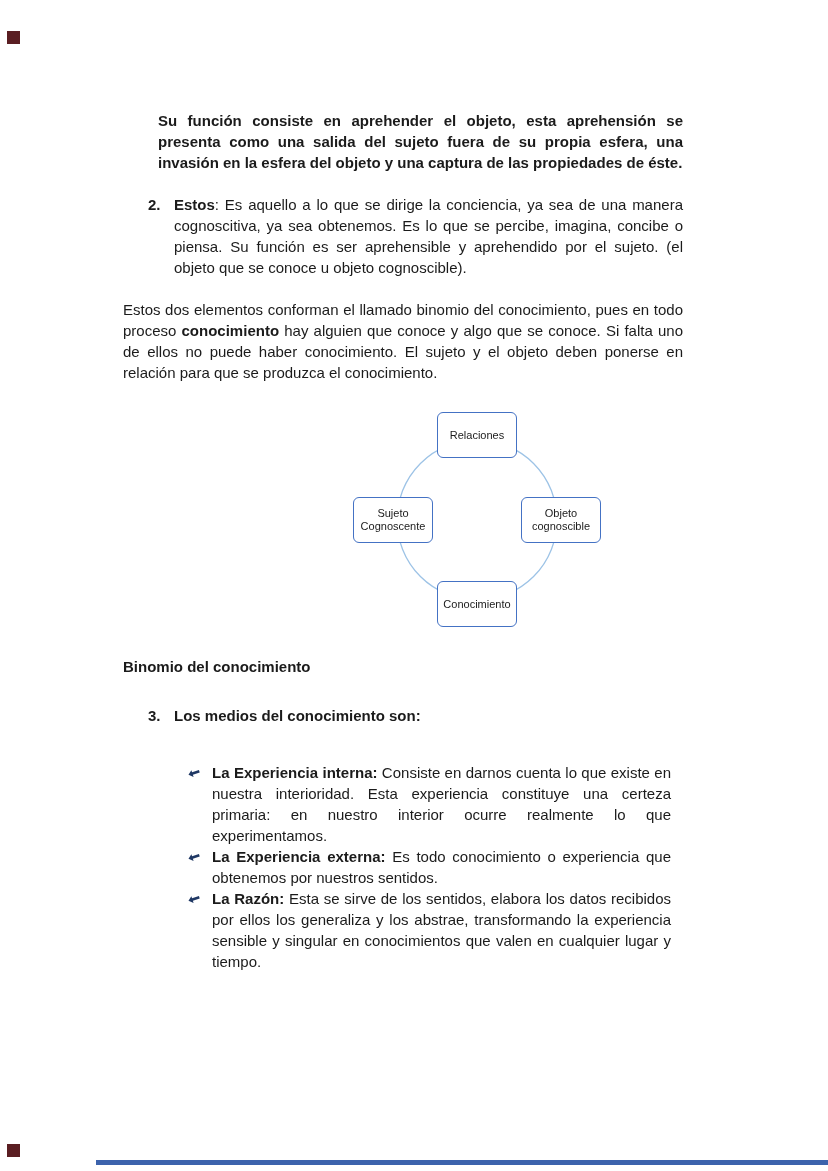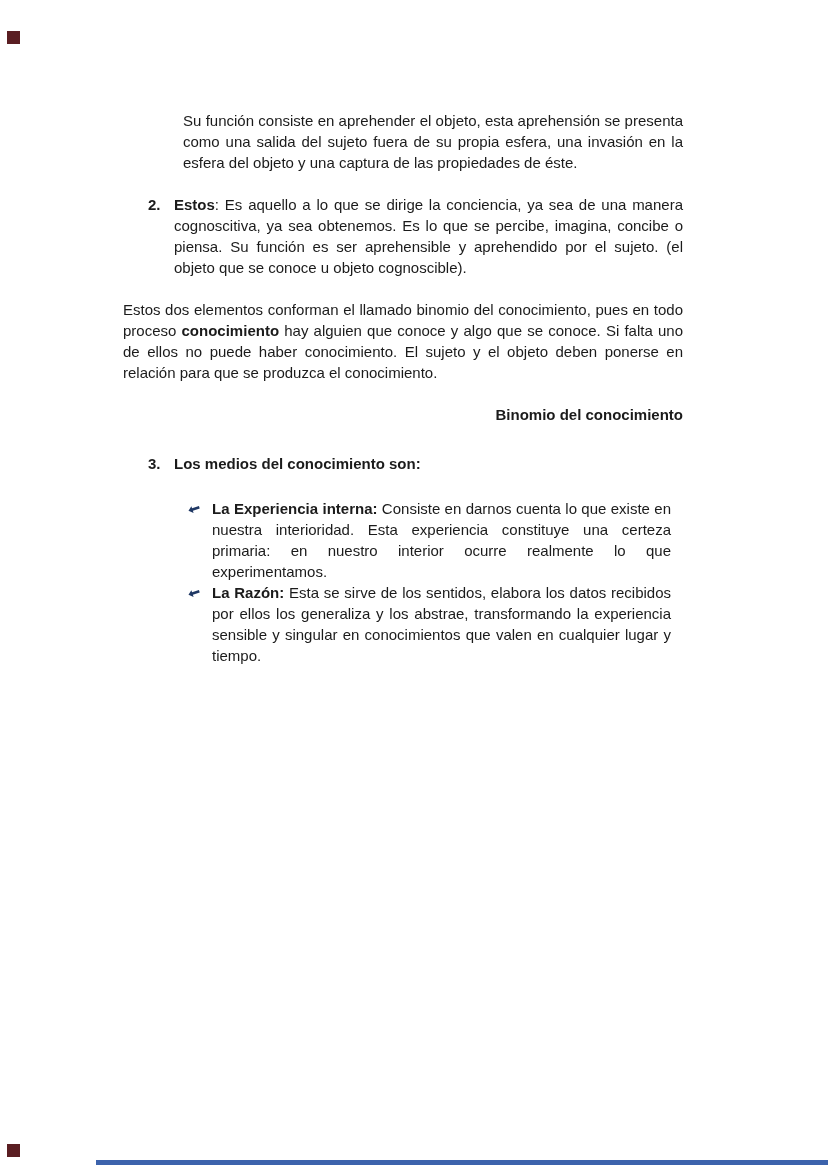--- a/index.html
+++ b/index.html
@@ -38,21 +38,21 @@
     left: 123px;
     top: 110px;
     width: 560px;
     font-size: 15px;
     line-height: 21px;
   }
   .para {
     text-align: justify;
     margin: 0 0 21px 0;
   }
-  .indent { margin-left: 60px; }
+  .indent { margin-left: 35px; font-weight: bold; }
 
   .num-item {
     position: relative;
     padding-left: 51px;
     text-align: justify;
     margin: 0 0 21px 0;
   }
   .num-item .num {
     position: absolute;
     left: 25px;
@@ -83,28 +83,28 @@
     font-size: 11px;
     line-height: 13px;
     padding: 4px;
   }
   .dnode-top    { left: 120px; top: 0; }
   .dnode-left   { left: 36px;  top: 85px; }
   .dnode-right  { left: 204px; top: 85px; }
   .dnode-bottom { left: 120px; top: 169px; }
 
   .caption {
-    text-align: right;
+    text-align: left;
     font-weight: bold;
     margin: 16px 0 28px 0;
   }
 
   .subheading {
     font-weight: bold;
-    margin: 0 0 24px 51px;
+    margin: 0 0 36px 51px;
   }
 
   .bullet-list { margin: 12px; padding: 0; list-style: none; }
   .bullet-item {
     position: relative;
     padding-left: 77px;
     text-align: justify;
   }
   .bullet-icon {
     position: absolute;
@@ -126,20 +126,29 @@
   <p class="para indent">Su función consiste en aprehender el objeto, esta aprehensión se presenta como una salida del sujeto fuera de su propia esfera, una invasión en la esfera del objeto y una captura de las propiedades de éste.</p>
 
   <div class="num-item">
     <span class="num">2.</span>
     <b>Estos</b><span>: Es aquello a lo que se dirige la conciencia, ya sea de una manera cognoscitiva, ya sea obtenemos. Es lo que se percibe, imagina, concibe o piensa. Su función es ser aprehensible y aprehendido por el sujeto. (el objeto que se conoce u objeto cognoscible).</span>
   </div>
 
 
   <p class="para"><span>Estos dos elementos conforman el llamado binomio del conocimiento, pues en todo proceso </span><b>conocimiento</b><span> hay alguien que conoce y algo que se conoce. Si falta uno de ellos no puede haber conocimiento. El sujeto y el objeto deben ponerse en relación para que se produzca el conocimiento.</span></p>
 
+  <div class="diagram">
+    <svg class="diagram-circle" width="324" height="218" viewBox="0 0 324 218">
+      <circle cx="160" cy="108" r="80" fill="none" stroke="#9DC3E6" stroke-width="1.3"></circle>
+    </svg>
+    <div class="dnode dnode-top">Relaciones</div>
+    <div class="dnode dnode-left">Sujeto Cognoscente</div>
+    <div class="dnode dnode-right">Objeto cognoscible</div>
+    <div class="dnode dnode-bottom">Conocimiento</div>
+  </div>
 
   <p class="caption">Binomio del conocimiento</p>
 
   <div class="num-item">
     <span class="num">3.</span>
   </div>
 
 
   <p class="subheading">Los medios del conocimiento son:</p>
 
@@ -148,18 +157,25 @@
       <svg class="bullet-icon" viewBox="0 0 13 11">
           <path d="M1 6.2 L5.2 2.6 L5.2 4.9 L12.4 4.9 L12.4 7.5 L5.2 7.5 L5.2 9.8 Z" fill="#1F3864" transform="rotate(-18 6.5 5.5)"></path>
         </svg>
       <b>La Experiencia interna:</b>
       <span>Consiste en darnos cuenta lo que existe en nuestra interioridad. Esta experiencia constituye una certeza primaria: en nuestro interior ocurre realmente lo que experimentamos.</span>
     </li>
     <li class="bullet-item">
       <svg class="bullet-icon" viewBox="0 0 13 11">
           <path d="M1 6.2 L5.2 2.6 L5.2 4.9 L12.4 4.9 L12.4 7.5 L5.2 7.5 L5.2 9.8 Z" fill="#1F3864" transform="rotate(-18 6.5 5.5)"></path>
         </svg>
+      <b>La Experiencia externa:</b>
+      <span>Es todo conocimiento o experiencia que obtenemos por nuestros sentidos.</span>
+    </li>
+    <li class="bullet-item">
+      <svg class="bullet-icon" viewBox="0 0 13 11">
+          <path d="M1 6.2 L5.2 2.6 L5.2 4.9 L12.4 4.9 L12.4 7.5 L5.2 7.5 L5.2 9.8 Z" fill="#1F3864" transform="rotate(-18 6.5 5.5)"></path>
+        </svg>
       <b>La Razón:</b>
       <span>Esta se sirve de los sentidos, elabora los datos recibidos por ellos los generaliza y los abstrae, transformando la experiencia sensible y singular en conocimientos que valen en cualquier lugar y tiempo.</span>
     </li>
   </ul>
 
 </div>
 
 </body></html>

